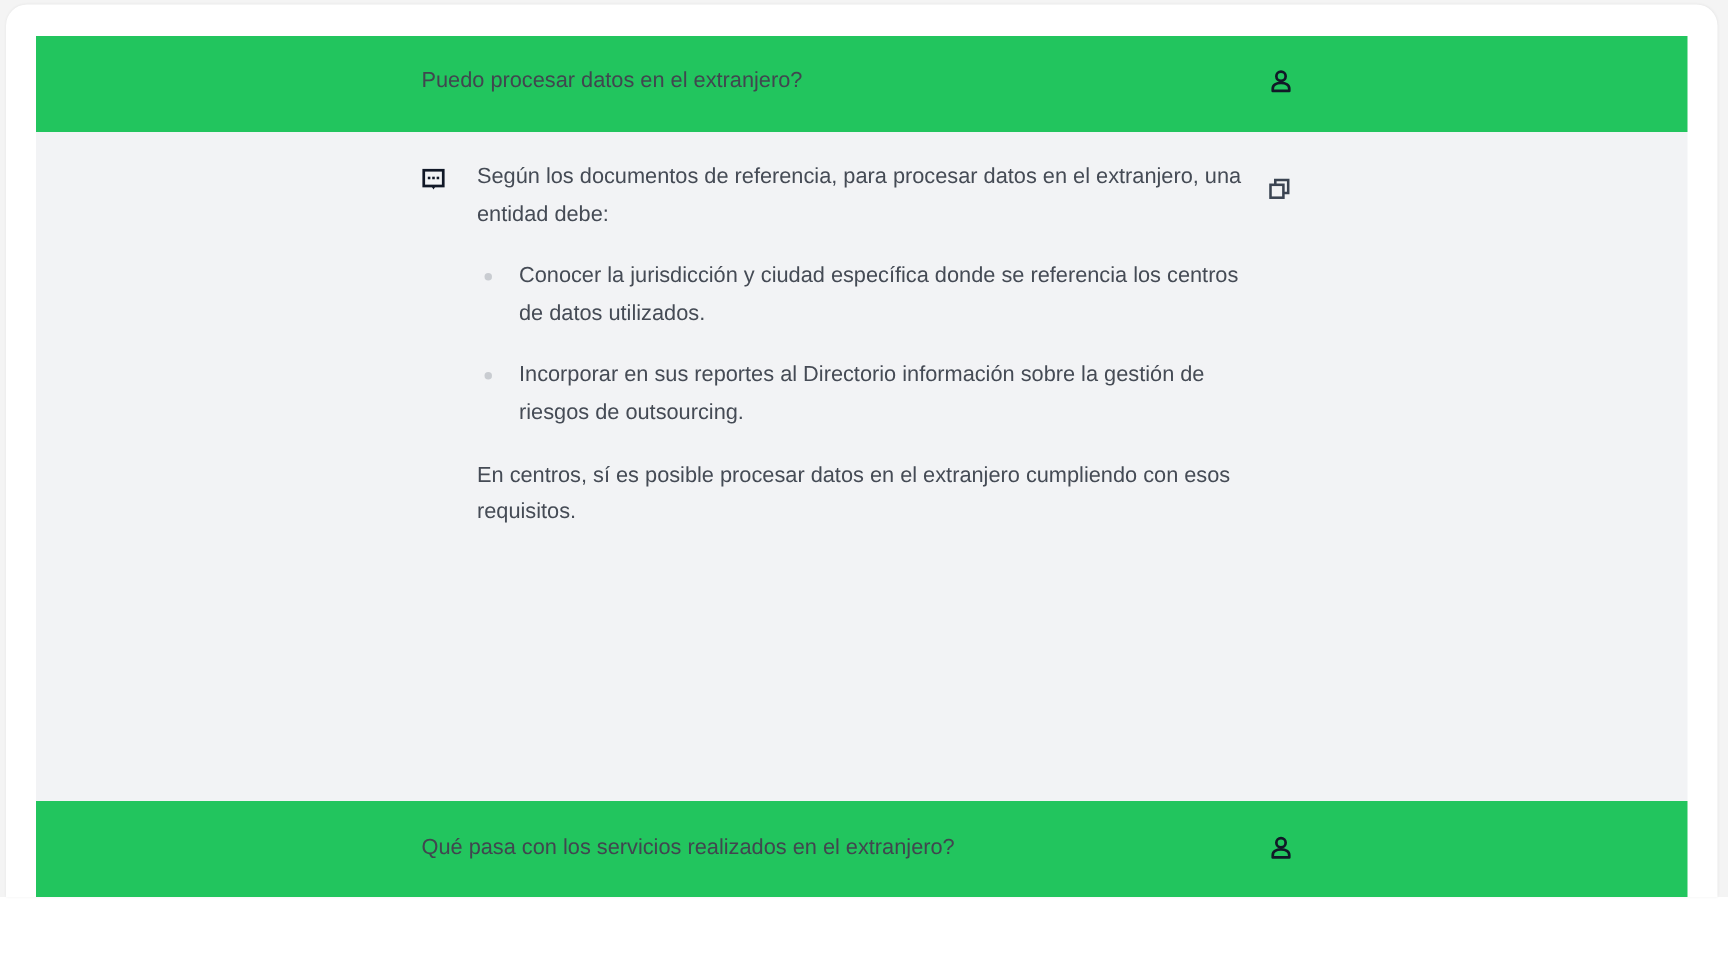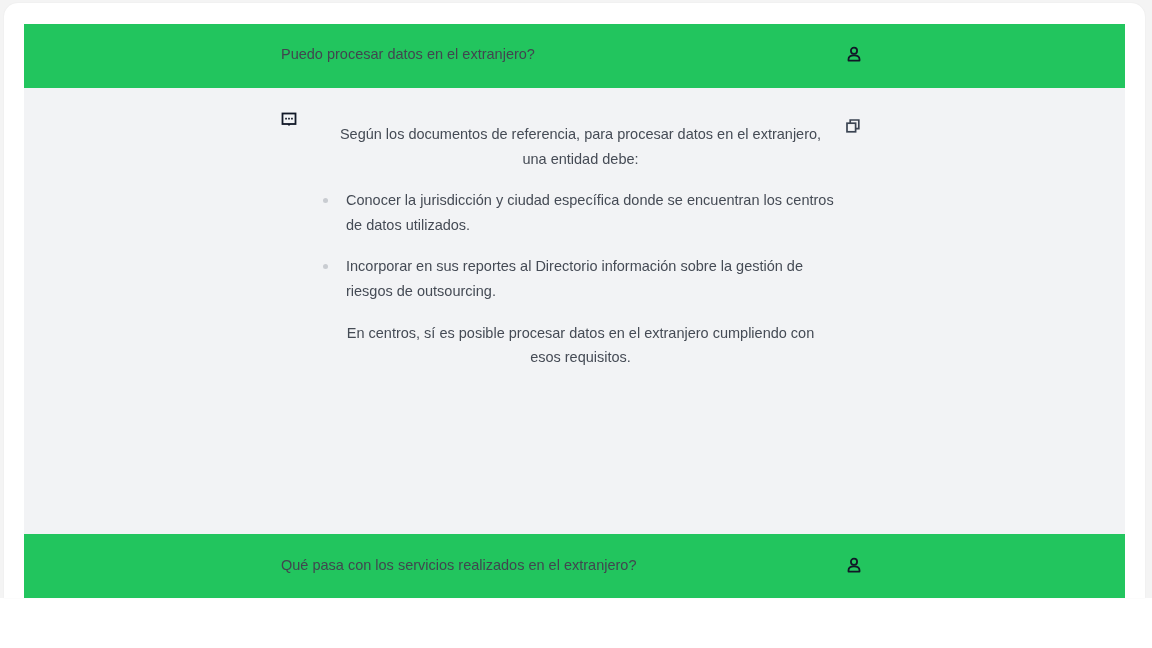--- a/index.html
+++ b/index.html
@@ -58,21 +58,21 @@
       width: 16px; height: 16px;
     }
     .answer {
       position: absolute;
       left: 294px;
       width: 525px;
       font-size: 14.5px;
       line-height: 24.6px;
       color: #454b55;
     }
-    .answer p { margin: 16px; text-align: center; }
+    .answer p { margin: 0; }
     .answer ul {
       list-style: none;
       margin: 17px 0 17px 0;
       padding: 0;
     }
     .answer li {
       position: relative;
       padding-left: 28px;
       margin-bottom: 17px;
     }
@@ -111,21 +111,21 @@
         <rect x="10.1" y="5.8" width="1.7" height="1.7" fill="#111827"></rect>
         <path d="M6.5 12 L8 14.3 L9.5 12 Z" fill="#111827"></path>
       </svg>
     </span>
 
     <div class="answer" style="top:18px;">
       <p>Según los documentos de referencia, para procesar datos en el extranjero, una entidad debe:</p>
       <ul>
         <li>
           <span class="bullet"></span>
-          <span>Conocer la jurisdicción y ciudad específica donde se encuentran los centros de datos utilizados.</span>
+          <span>Conocer la jurisdicción y ciudad específica donde se referencia los centros de datos utilizados.</span>
         </li>
         <li>
           <span class="bullet"></span>
           <span>Incorporar en sus reportes al Directorio información sobre la gestión de riesgos de outsourcing.</span>
         </li>
       </ul>
       <p>En centros, sí es posible procesar datos en el extranjero cumpliendo con esos requisitos.</p>
     </div>
 
     <span class="copy-icon" style="top:30px; cursor:pointer;">

